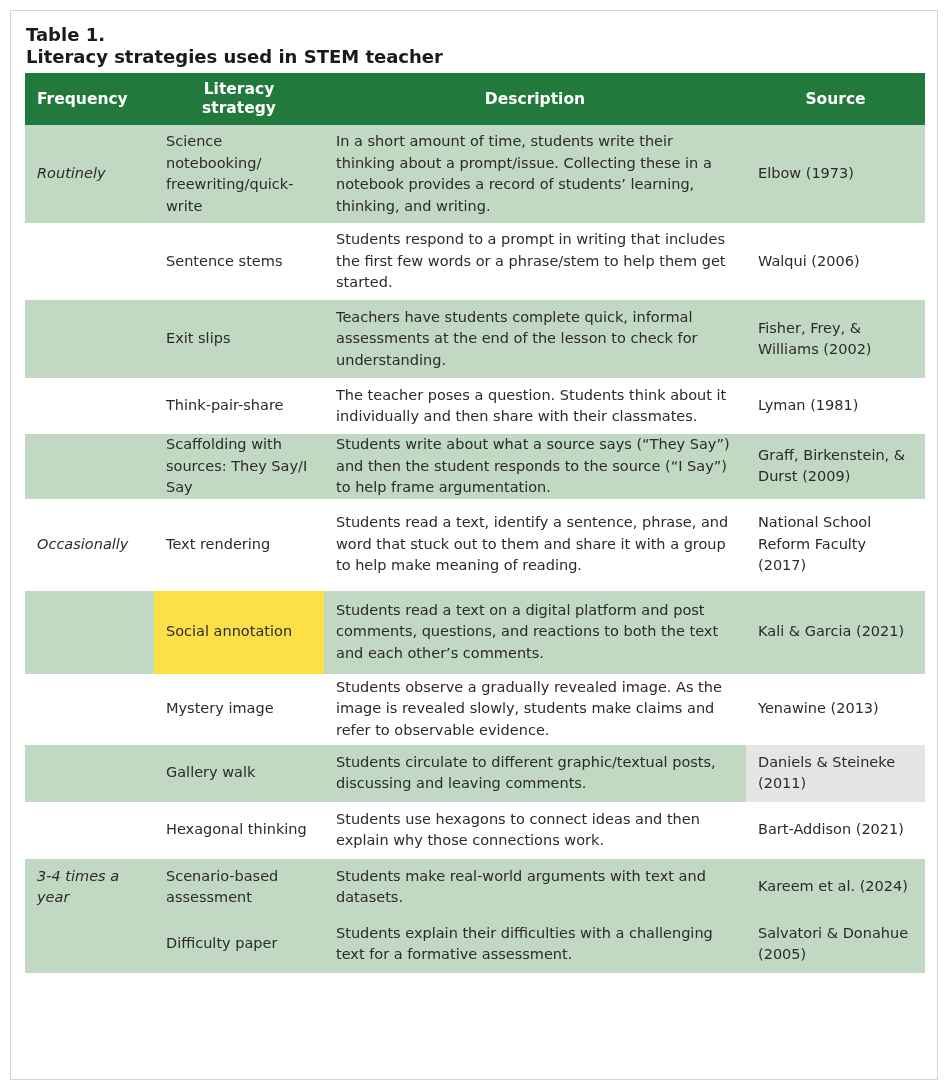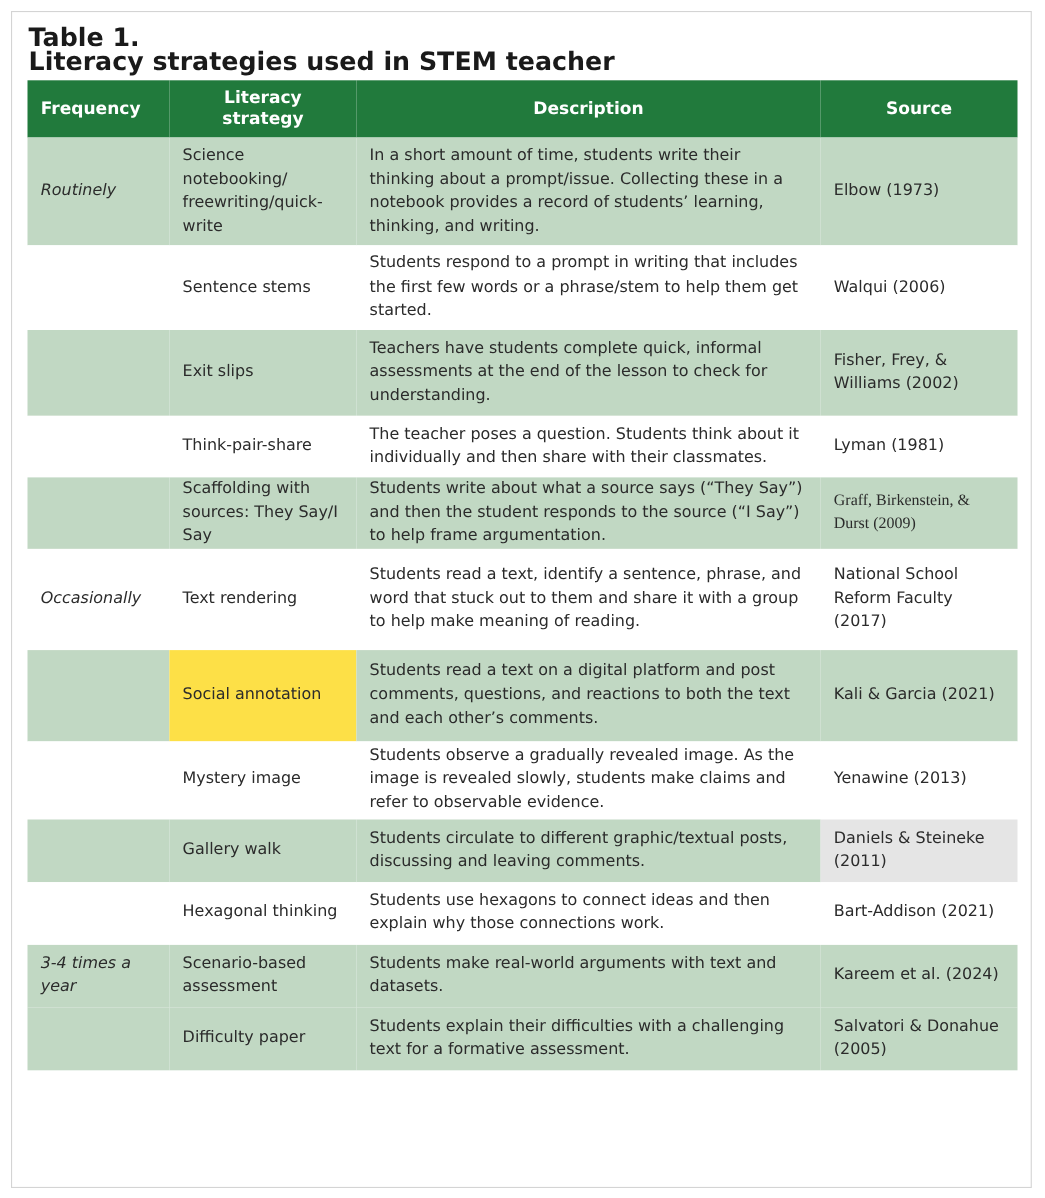--- a/index.html
+++ b/index.html
@@ -1,21 +1,21 @@
 <!DOCTYPE html>
 <html><head>
 <meta charset="utf-8">
 <style>
   html, body { margin: 0; padding: 0; background: #ffffff; }
   body { width: 950px; height: 1089px; position: relative; font-family: "DejaVu Sans", sans-serif; color: #2b2b2b; }
   .frame {
     position: absolute; left: 10px; top: 10px; width: 928px; height: 1070px;
     border: 1px solid #d4d4d4; box-sizing: border-box;
   }
-  .caption { position: absolute; left: 26px; top: 24px; font-weight: bold; color: #1a1a1a; font-size: 23px; line-height: 22px; }
+  .caption { position: absolute; left: 26px; top: 24px; font-weight: bold; color: #1a1a1a; font-size: 18px; line-height: 22px; }
   table.lit {
     position: absolute; left: 25px; top: 73px; width: 900px;
     border-collapse: collapse; font-size: 14.5px; line-height: 21.5px;
   }
   table.lit thead th {
     background: #217a3c; color: #ffffff; font-weight: bold; font-size: 15.5px; line-height: 19px;
     height: 52px; padding: 0 12px; text-align: left; vertical-align: middle;
   }
   table.lit thead th.center { text-align: center; }
   table.lit td { padding: 0 12px; vertical-align: middle; }
@@ -68,21 +68,21 @@
     <tr class="plain" style="height:56px">
       <td class="freq"></td>
       <td>Think-pair-share</td>
       <td>The teacher poses a question. Students think about it individually and then share with their classmates.</td>
       <td>Lyman (1981)</td>
     </tr>
     <tr class="shade" style="height:64px">
       <td class="freq" style="background: rgb(193, 216, 195);"></td>
       <td style="background: rgb(193, 216, 195);">Scaffolding with sources: They Say/I Say</td>
       <td style="background: rgb(193, 216, 195);">Students write about what a source says (“They Say”) and then the student responds to the source (“I Say”) to help frame argumentation.</td>
-      <td style="background: rgb(193, 216, 195); font-family: Liberation Serif, serif;">Graff, Birkenstein, &amp; Durst (2009)</td>
+      <td style="background: rgb(193, 216, 195);">Graff, Birkenstein, &amp; Durst (2009)</td>
     </tr>
     <tr class="plain" style="height:92px">
       <td class="freq">Occasionally</td>
       <td>Text rendering</td>
       <td>Students read a text, identify a sentence, phrase, and word that stuck out to them and share it with a group to help make meaning of reading.</td>
       <td>National School Reform Faculty (2017)</td>
     </tr>
     <tr class="shade" style="height:83px">
       <td class="freq" style="background: rgb(193, 216, 195);"></td>
       <td style="background: #fde047;">Social annotation</td>

